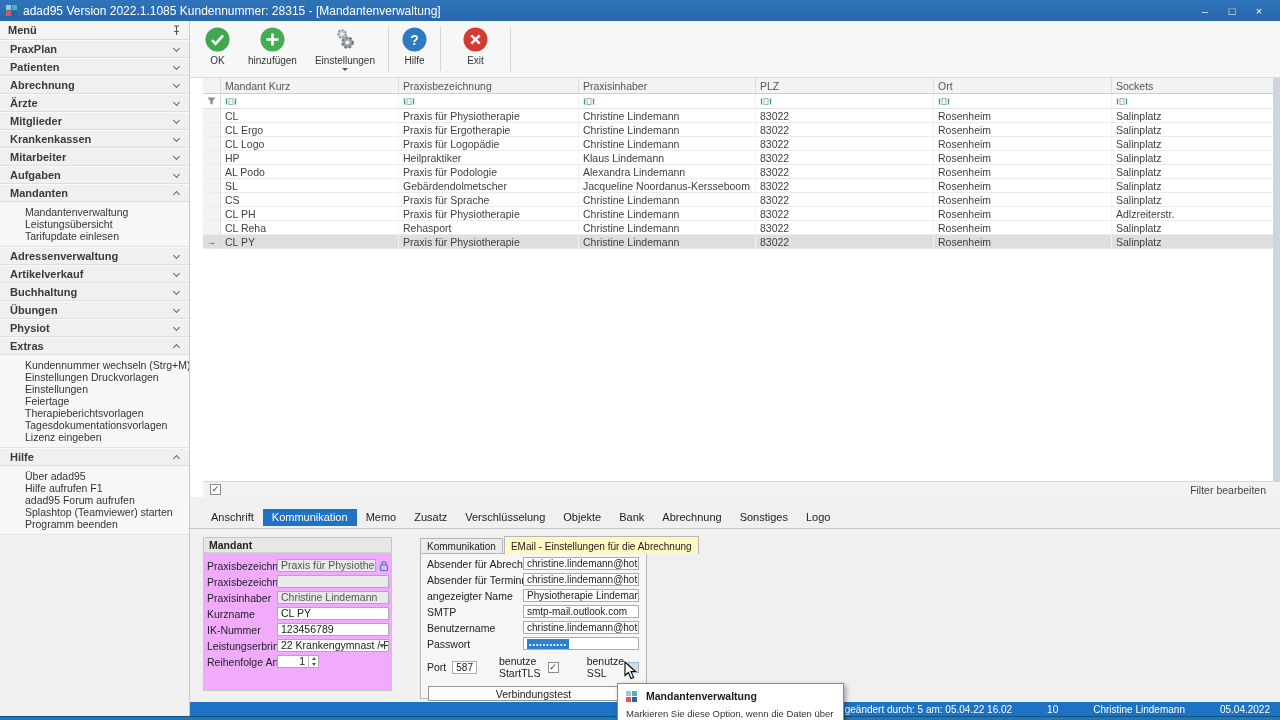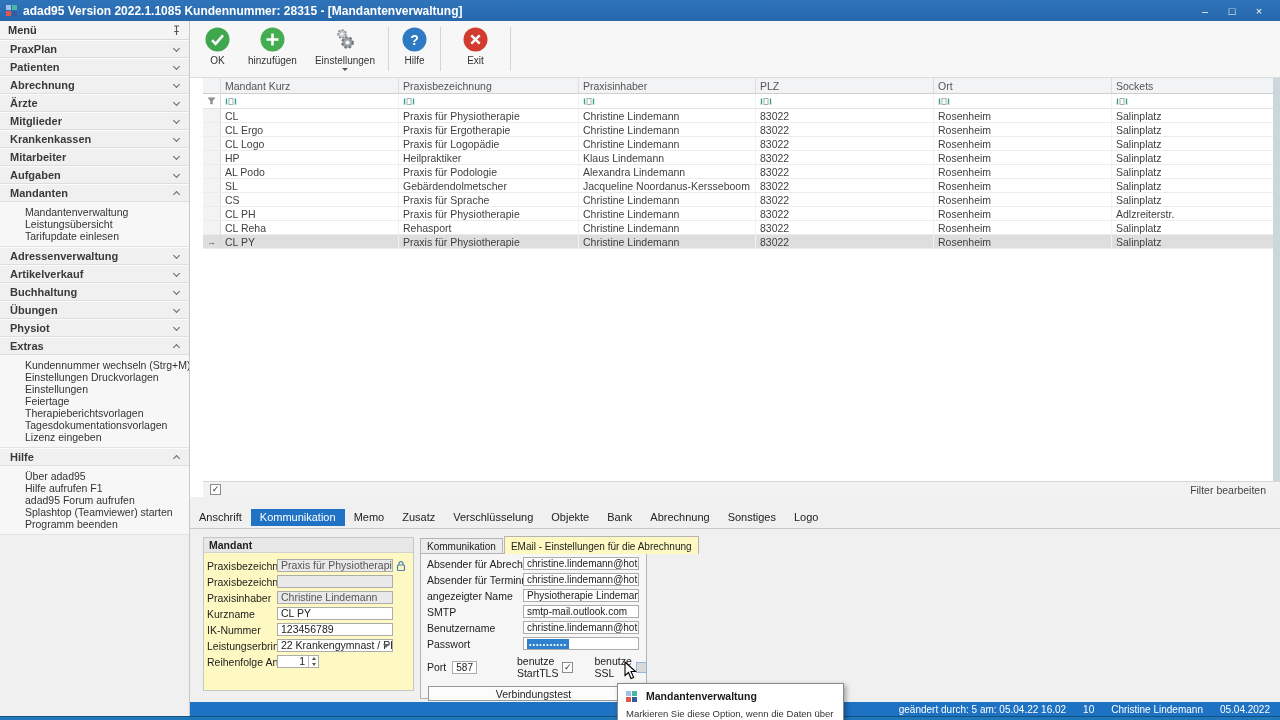--- a/index.html
+++ b/index.html
@@ -8,21 +8,21 @@
 .app{position:absolute;inset:0;background:#fff;overflow:hidden}
 
 
 .titlebar{position:absolute;left:0;top:0;right:0;height:21px;background:linear-gradient(#2f74ba,#2767ac);color:#fff;display:flex;align-items:center;padding:0 6px;z-index:5}
 .logo2{display:inline-grid;grid-template-columns:5px 5px;gap:1px;flex-shrink:0}
 .logo2 i{width:5px;height:5px;display:block}
 .logo2 i:nth-child(1){background:#9fc0e8}
 .logo2 i:nth-child(2){background:#49b8a8}
 .logo2 i:nth-child(3){background:#e2574c}
 .logo2 i:nth-child(4){background:#2f5f9e}
-.title-text{font-size:12px;font-weight:bold;margin-left:6px;white-space:nowrap}
+.title-text{font-size:12px;font-weight:normal;margin-left:6px;white-space:nowrap}
 .winbtns{margin-left:auto;display:flex;gap:13px;padding-right:8px}
 .winbtn{font-size:11px;width:14px;text-align:center}
 
 
 .sidebar{position:absolute;left:0;top:21px;width:190px;bottom:3px;background:#f0f0f0;border-right:1px solid #c9c9c9;font-size:11px;overflow:hidden;z-index:2}
 .sb-head{height:19px;display:flex;align-items:center;padding:0 8px;font-weight:bold;color:#333;background:#f4f4f4;border-bottom:1px solid #d9d9d9}
 .pin{margin-left:auto;display:flex}
 .sb-sec{height:18px;display:flex;align-items:center;padding:0 10px;font-weight:bold;color:#3a3a3a;background:#f0f0f0;border-bottom:1px solid #dedede;border-top:1px solid #fbfbfb}
 .sb-lab{flex:1}
 .chev{width:5px;height:5px;border-right:1px solid #666;border-bottom:1px solid #666;transform:rotate(45deg);margin-top:-2px}
@@ -48,25 +48,25 @@
 .tfilter .cell svg{vertical-align:middle;margin-top:-2px}
 .sel .cell{background:#dedede}
 .scrollbar{position:absolute;right:0;top:0;width:7px;bottom:16px;background:#ccd6dd}
 .tfoot{position:absolute;left:0;right:0;bottom:0;height:16px;background:#f2f2f2;border-top:1px solid #d6d6d6;display:flex;align-items:center;padding:0 14px 0 7px}
 .cb{width:11px;height:11px;border:1px solid #8c8c8c;background:#fff;display:flex;align-items:center;justify-content:center;font-size:9px;color:#333;line-height:9px}
 .filterlink{margin-left:auto;font-size:10.5px;color:#444}
 
 
 .panel{position:absolute;left:190px;top:497px;right:0;height:205px;background:#f0f0f1}
 .tabsline{position:absolute;left:0;right:0;top:31px;border-top:1px solid #c9c9c9}
-.maintabs{position:absolute;left:0;top:12px;display:flex}
+.maintabs{position:absolute;left:12px;top:12px;display:flex}
 .mtab{padding:2px 9px 3px;font-size:11px;color:#222;white-space:nowrap}
 .mtab.act{background:#1f72c4;color:#fff}
 
-.groupbox{position:absolute;left:13px;top:40px;width:211px;height:154px;border:1px solid #c6c6c6;background:#fef9c3}
+.groupbox{position:absolute;left:13px;top:40px;width:189px;height:154px;border:1px solid #c6c6c6;background:#f0abfc}
 .gb-head{height:15px;line-height:15px;background:#e7e7e7;border-bottom:1px solid #d2d2d2;font-weight:bold;font-size:10.5px;padding-left:5px;color:#222}
 .frow{display:flex;align-items:center;height:13px;margin:3px 2px 0 3px}
 .flabel{width:70px;font-size:10.5px;color:#222;flex-shrink:0;white-space:nowrap;overflow:hidden}
 .finp{width:116px;height:13px;border:1px solid #acacac;background:#fff;font-size:10.5px;line-height:11px;padding:0 3px;white-space:nowrap;overflow:hidden;position:relative;color:#222}
 .finp.dis{background:#e9e9e9;color:#555}
 .finp .caret{position:absolute;right:3px;top:4px;width:0;height:0;border-left:3px solid transparent;border-right:3px solid transparent;border-top:4px solid #666}
 .finp.fspin{width:42px;text-align:right;padding-right:13px}
 .spinbtns{position:absolute;right:0;top:0;bottom:0;width:10px;border-left:1px solid #bbb;display:flex;flex-direction:column}
 .spinbtns s{flex:1;display:flex;align-items:center;justify-content:center;text-decoration:none}
 .tri-up{width:0;height:0;border-left:2.5px solid transparent;border-right:2.5px solid transparent;border-bottom:3px solid #555}
@@ -78,27 +78,27 @@
 .stab.act{background:#fef9c3;height:18px;position:relative;z-index:2;line-height:15px}
 .subpanel{position:absolute;left:230px;top:56px;width:227px;height:146px;border:1px solid #b5b5b5;background:#f6f6f6}
 .erow{display:flex;align-items:center;height:13px;margin:3px 7px 0 6px}
 .elab{flex:1;font-size:10.5px;color:#222;white-space:nowrap;overflow:hidden}
 .einp{width:116px;height:13px;border:1px solid #acacac;background:#fff;font-size:10px;line-height:11px;padding:0 3px;white-space:nowrap;overflow:hidden;color:#222;flex-shrink:0}
 .msel{display:inline-block;background:#2f81d0;color:#fff;font-size:7px;letter-spacing:1px;line-height:11px;height:11px;padding:0 2px}
 .portrow{display:flex;align-items:center;margin:5px 7px 0 6px;font-size:10.5px;color:#222}
 .pinp{width:27px;height:13px;border:1px solid #acacac;background:#fff;font-size:10px;padding:0 3px;margin-left:6px;line-height:11px}
 .cb2{width:11px;height:11px;border:1px solid #8c8c8c;background:#fff;margin-left:4px;font-size:9px;display:flex;align-items:center;justify-content:center;line-height:9px;color:#333;flex-shrink:0}
 .cb2.hov{background:#d9d9d9;border-color:#9ab6d4}
-.lgap1{margin-left:40px}
-.lgap2{margin-left:21px}
+.lgap1{margin-left:22px}
+.lgap2{margin-left:28px}
 .vbtn{margin:7px 7px 0;height:15px;line-height:14px;border:1px solid #989898;background:#fcfcfc;text-align:center;font-size:10.5px;color:#222}
 
 
 .statusbar{position:absolute;left:190px;top:702px;right:0;height:15px;background:#1e72c3;color:#fff;font-size:10px;display:flex;align-items:center;justify-content:flex-end;padding-right:10px;z-index:4}
-.statusbar span{margin-left:17px;white-space:nowrap}
+.statusbar span{margin-left:35px;white-space:nowrap}
 .bottomstrip{position:absolute;left:0;top:716px;right:0;height:4px;background:#2077b9;border-top:1px solid #12527f;z-index:6}
 
 
 .tooltip{position:absolute;left:617px;top:683px;width:227px;background:#fff;border:1px solid #8a8a8a;box-shadow:2px 2px 5px rgba(0,0,0,.35);padding:6px 8px 12px;z-index:20}
 .tt-title{display:flex;align-items:center;font-weight:bold;font-size:10.5px;color:#1a1a1a}
 .tt-title .logo2{margin-right:9px}
 .tt-body{margin-top:6px;font-size:9.5px;color:#333;line-height:11px}
 .cursor{position:absolute;left:624px;top:661px;z-index:30}
 </style>
 </head>

